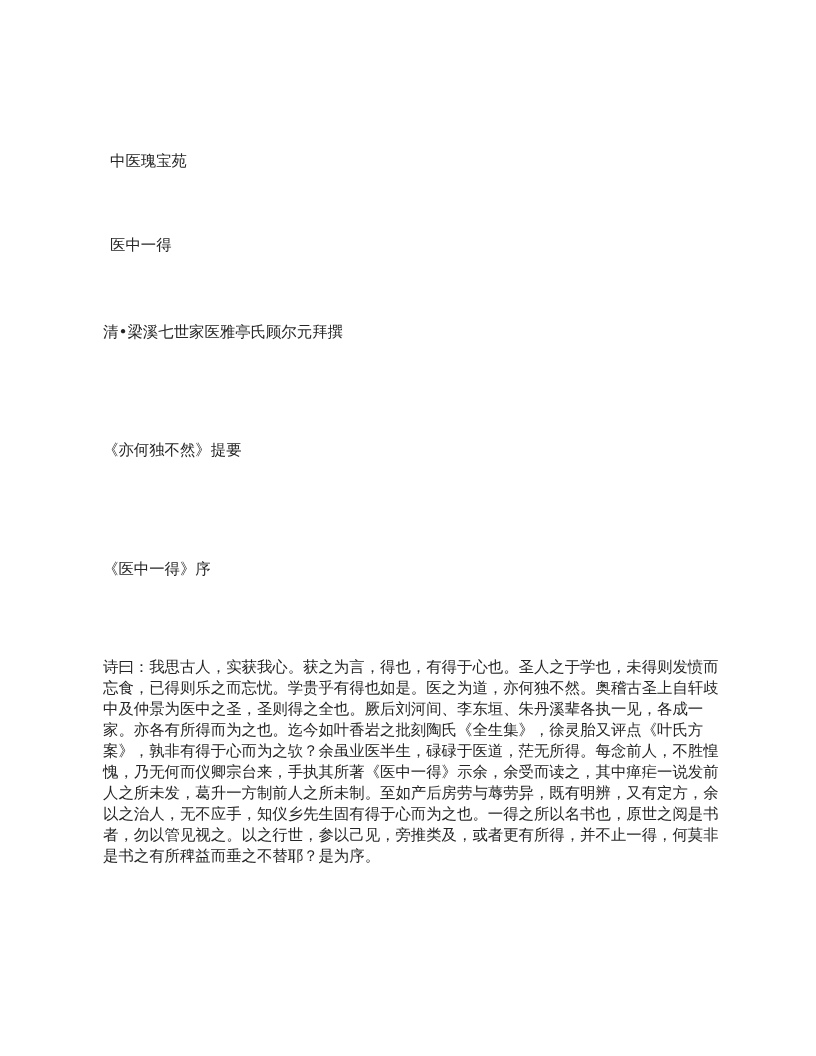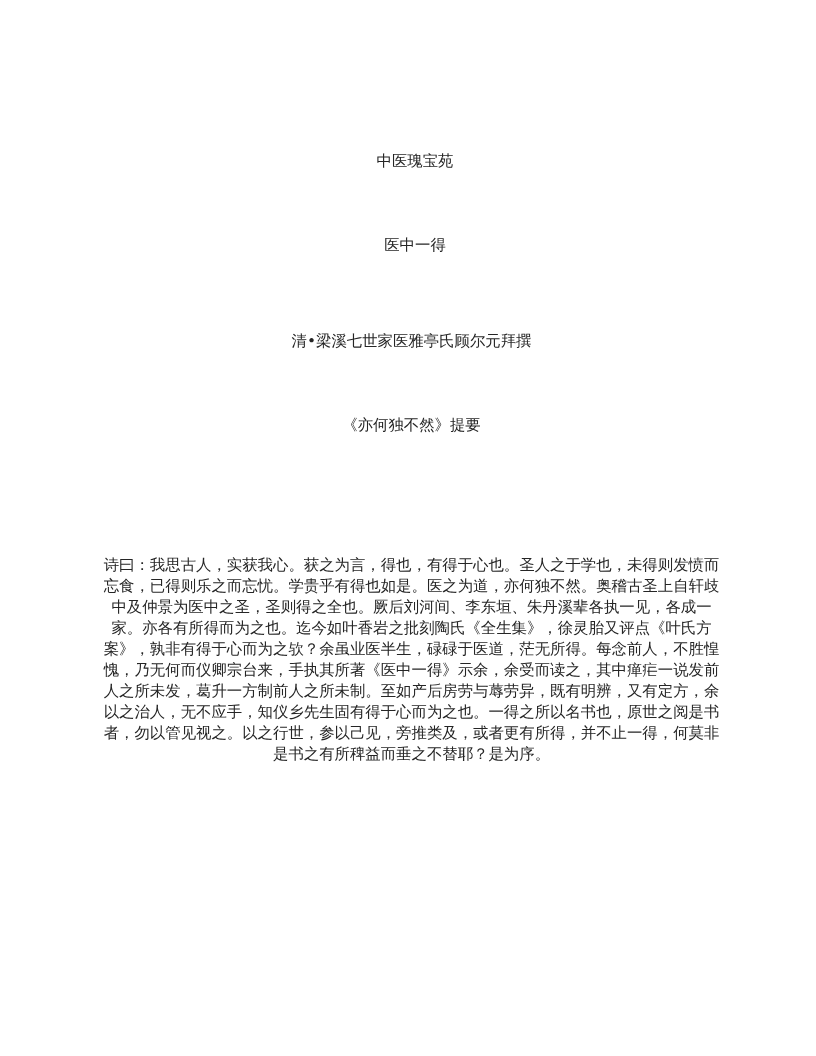--- a/index.html
+++ b/index.html
@@ -7,58 +7,58 @@
     padding: 0;
     background: #ffffff;
   }
   .page {
     position: relative;
     width: 816px;
     height: 1056px;
     background: var(--page-bg, #ffffff);
     overflow: hidden;
     font-family: "DejaVu Serif", "Liberation Serif", serif;
-    text-align: center;
   }
   .content {
     position: absolute;
     left: 103px;
     top: 88px;
     width: 617px;
     color: var(--text-color, #252525);
     font-size: 15.4px;
     line-height: 21px;
     white-space: pre-wrap;
     word-break: break-all;
   }
   .block { margin: 0; }
   .indent { padding-left: 7px; }
   .mb0  { margin-bottom: 0; }
-  .mb12 { margin-bottom: 12px; }
+  .mb12 { margin-bottom: 3px; }
   .mb14 { margin-bottom: 14px; }
   .mb8  { margin-bottom: 8px; }
-  .mb34 { }
+  .mb34 { margin-bottom: 34px; }
   
   .heading { font-weight: normal; }
 </style>
 </head>
 <body>
 
 <div class="page">
   <div class="content">
 
     <div class="block indent mb0">中医瑰宝苑</div>
 
     <div class="block indent mb12">医中一得</div>
 
     <div class="block mb34">清•梁溪七世家医雅亭氏顾尔元拜撰</div>
 
     <div class="block heading mb14">《亦何独不然》提要</div>
 
 
+    <div class="block heading mb14">《医中一得》序</div>
 
     <div class="block mb8">诗曰：我思古人，实获我心。获之为言，得也，有得于心也。圣人之于学也，未得则发愤而忘食，已得则乐之而忘忧。学贵乎有得也如是。医之为道，亦何独不然。奥稽古圣上自轩歧中及仲景为医中之圣，圣则得之全也。厥后刘河间、李东垣、朱丹溪辈各执一见，各成一家。亦各有所得而为之也。迄今如叶香岩之批刻陶氏《全生集》，徐灵胎又评点《叶氏方案》，孰非有得于心而为之欤？余虽业医半生，碌碌于医道，茫无所得。每念前人，不胜惶愧，乃无何而仪卿宗台来，手执其所著《医中一得》示余，余受而读之，其中瘅疟一说发前人之所未发，葛升一方制前人之所未制。至如产后房劳与蓐劳异，既有明辨，又有定方，余以之治人，无不应手，知仪乡先生固有得于心而为之也。一得之所以名书也，原世之阅是书者，勿以管见视之。以之行世，参以己见，旁推类及，或者更有所得，并不止一得，何莫非是书之有所稗益而垂之不替耶？是为序。</div>
 
     
 
     
 
     
 
     

